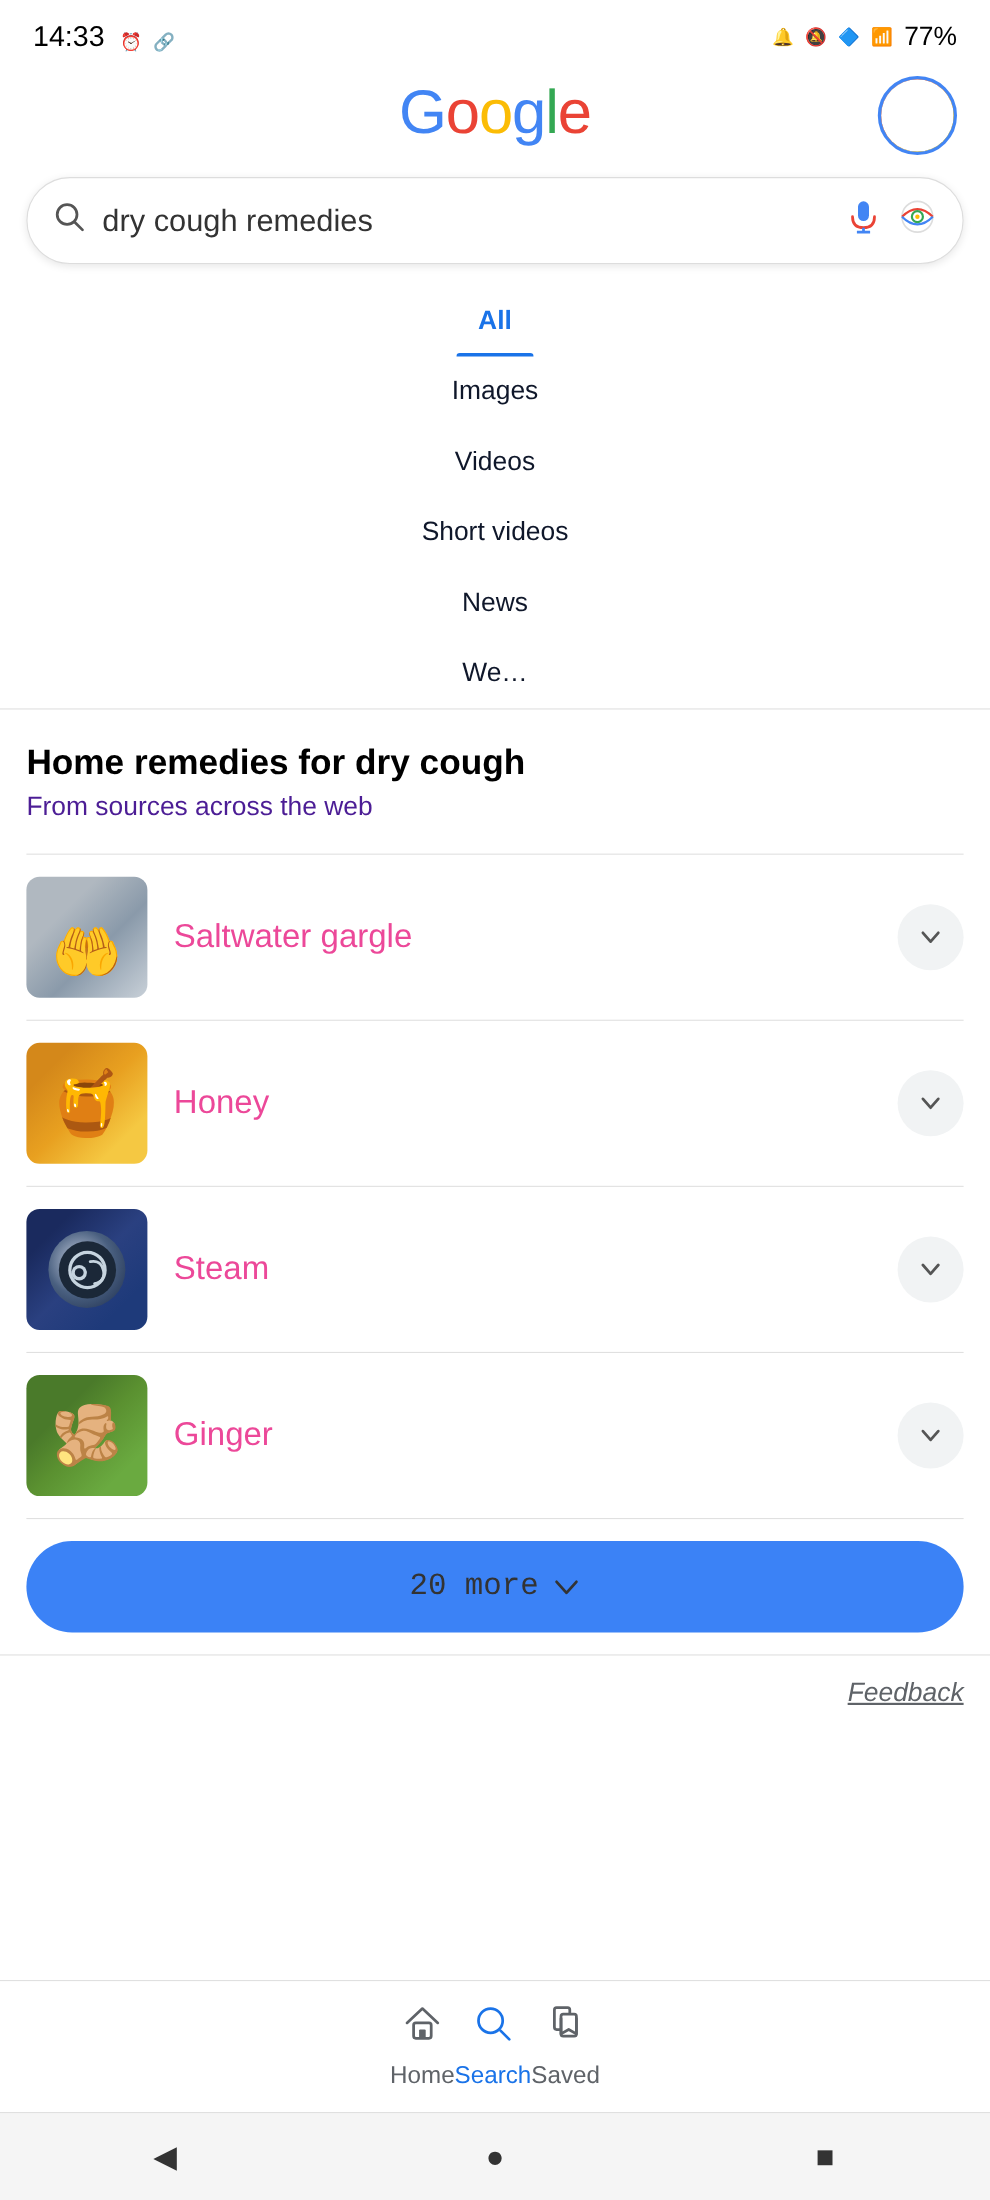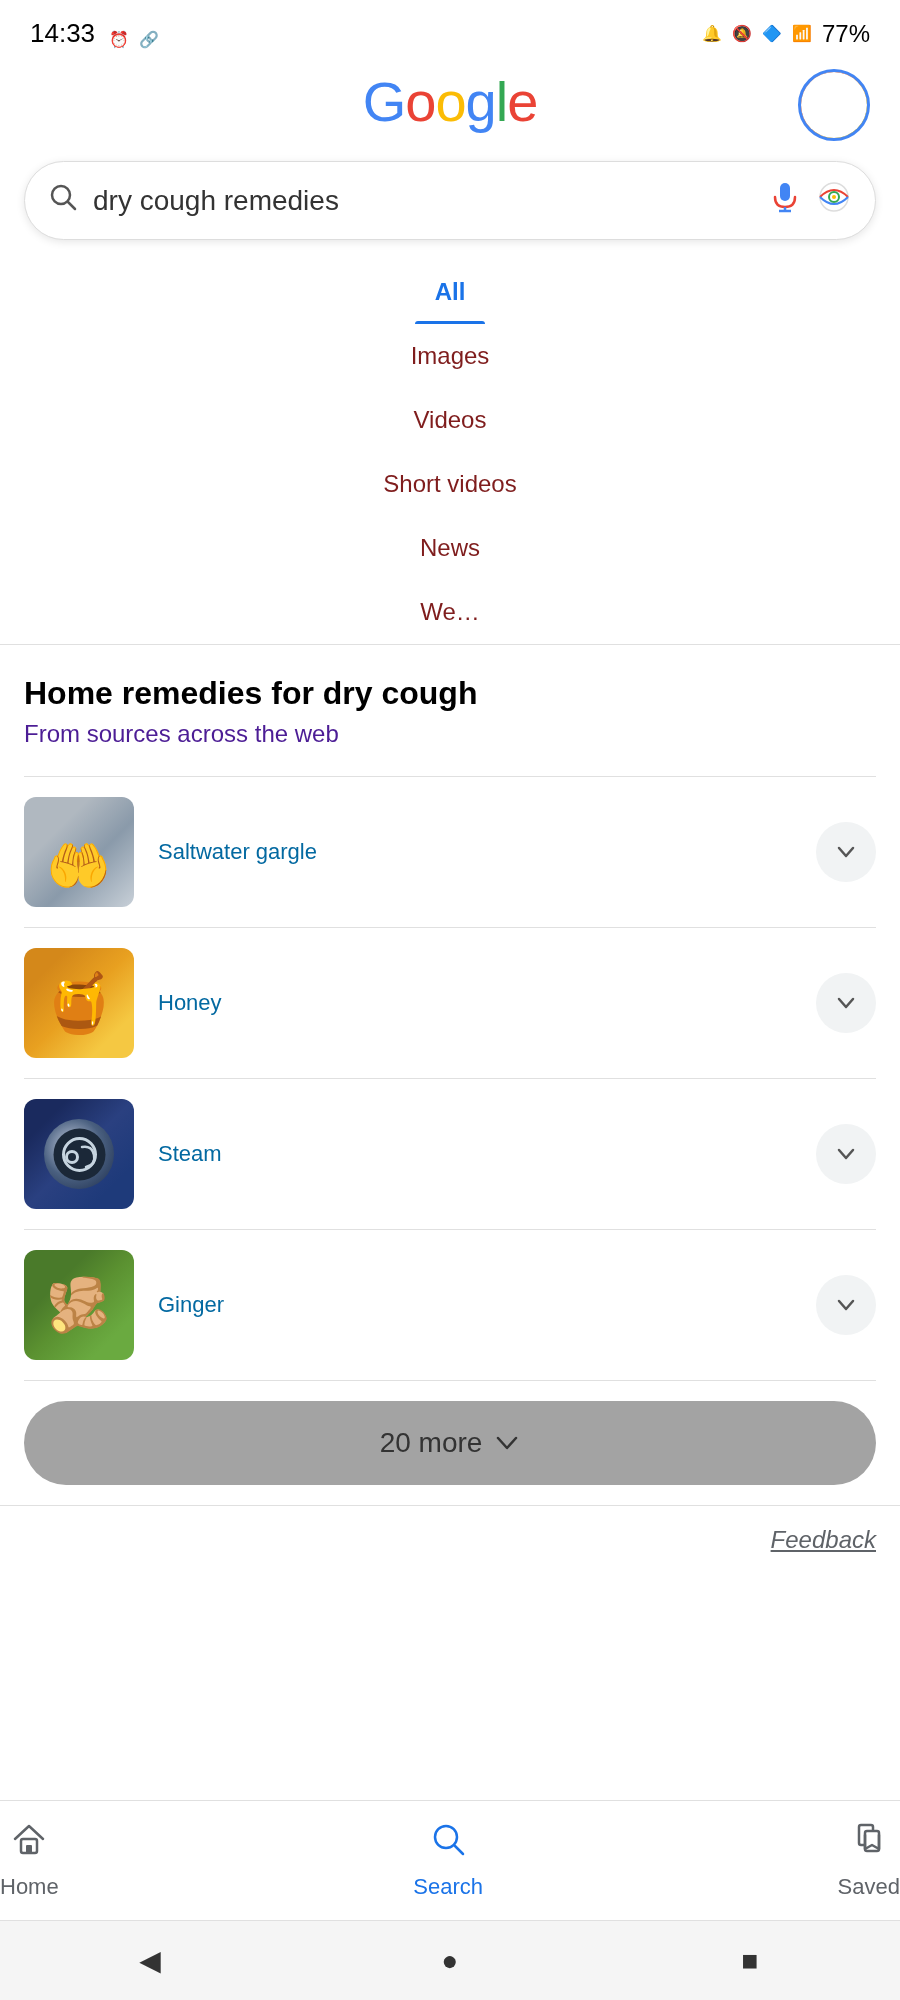--- a/index.html
+++ b/index.html
@@ -134,21 +134,21 @@
       display: flex;
       align-items: center;
       border-bottom: 1px solid #e0e0e0;
       padding: 0 24px;
       overflow: hidden;
       flex-direction: column;
     }
     .tab {
       padding: 18px 20px;
       font-size: 24px;
-      color: #7f1d1d;
+      color: #0f172a;
       white-space: nowrap;
       cursor: pointer;
       position: relative;
     }
     .tab.active {
       color: #1a73e8;
       font-weight: 600;
     }
     .tab.active::after {
       content: '';
@@ -239,51 +239,52 @@
     
     .thumb-ginger {
       background: linear-gradient(135deg, #4a7a2a 30%, #5a9030 50%, #6aaa40 80%);
       display: flex;
       align-items: center;
       justify-content: center;
       font-size: 52px;
     }
     .remedy-name {
       flex: 1;
-      font-size: 22px;
-      color: #0369a1;
+      font-size: 30px;
+      color: #ec4899;
     }
     .chevron-btn {
       width: 60px;
       height: 60px;
       border-radius: 50%;
       background: #f1f3f4;
       display: flex;
       align-items: center;
       justify-content: center;
       flex-shrink: 0;
       cursor: pointer;
       font-size: 22px;
       color: #555;
     }
 
     
     .more-btn {
       margin: 20px 0;
       padding: 26px;
-      background: #a3a3a3;
+      background: #3b82f6;
       border-radius: 50px;
       text-align: center;
       cursor: pointer;
       font-size: 28px;
       color: #333;
       display: flex;
       align-items: center;
       justify-content: center;
       gap: 12px;
+      font-family: Liberation Mono, monospace;
     }
 
     
     .feedback-row {
       text-align: right;
       padding: 20px 24px;
       font-size: 24px;
       color: #5f6368;
       font-style: italic;
       border-top: 1px solid #e0e0e0;
@@ -291,21 +292,21 @@
 
     
     .bottom-nav {
       position: fixed;
       bottom: 80px;
       left: 0;
       width: 900px;
       background: #fff;
       border-top: 1px solid #e0e0e0;
       display: flex;
-      justify-content: space-between;
+      justify-content: center;
       align-items: center;
       padding: 20px 0;
     }
     .nav-item {
       display: flex;
       flex-direction: column;
       align-items: center;
       gap: 8px;
       cursor: pointer;
     }

